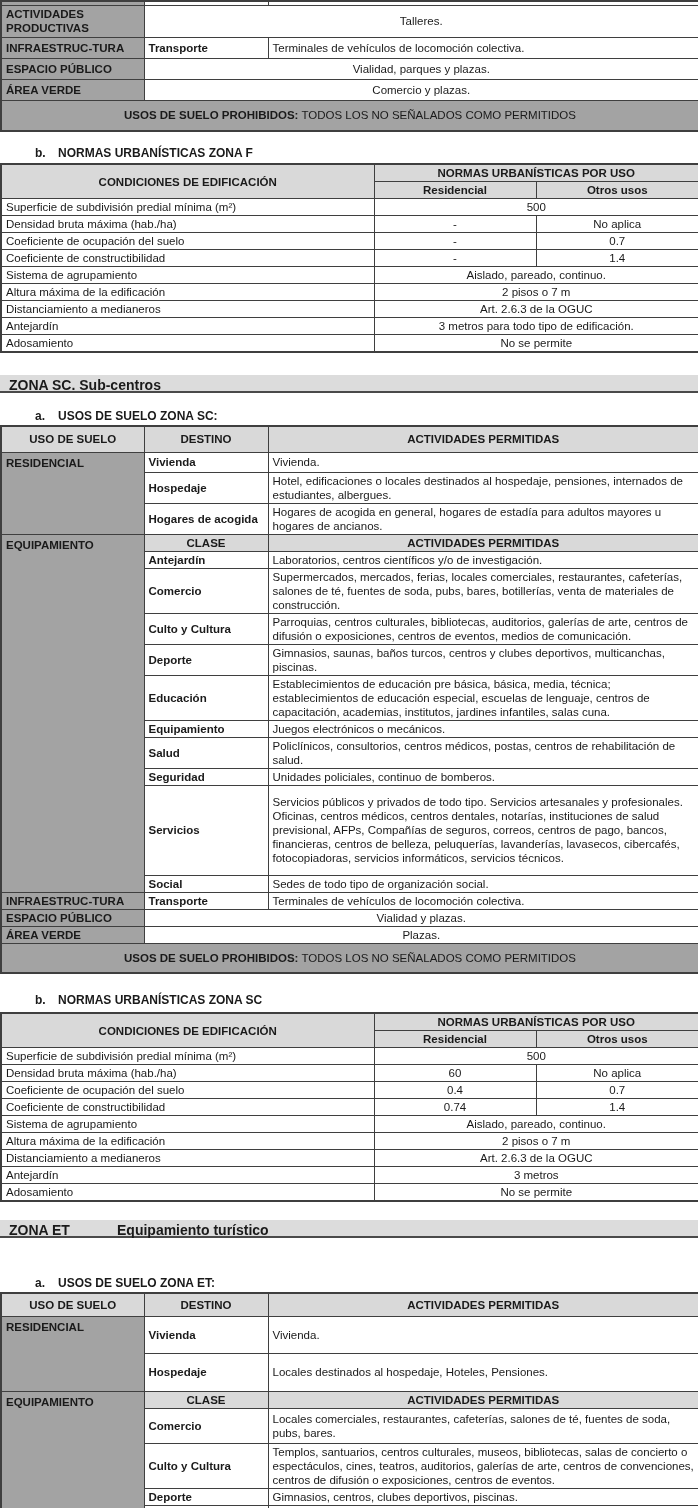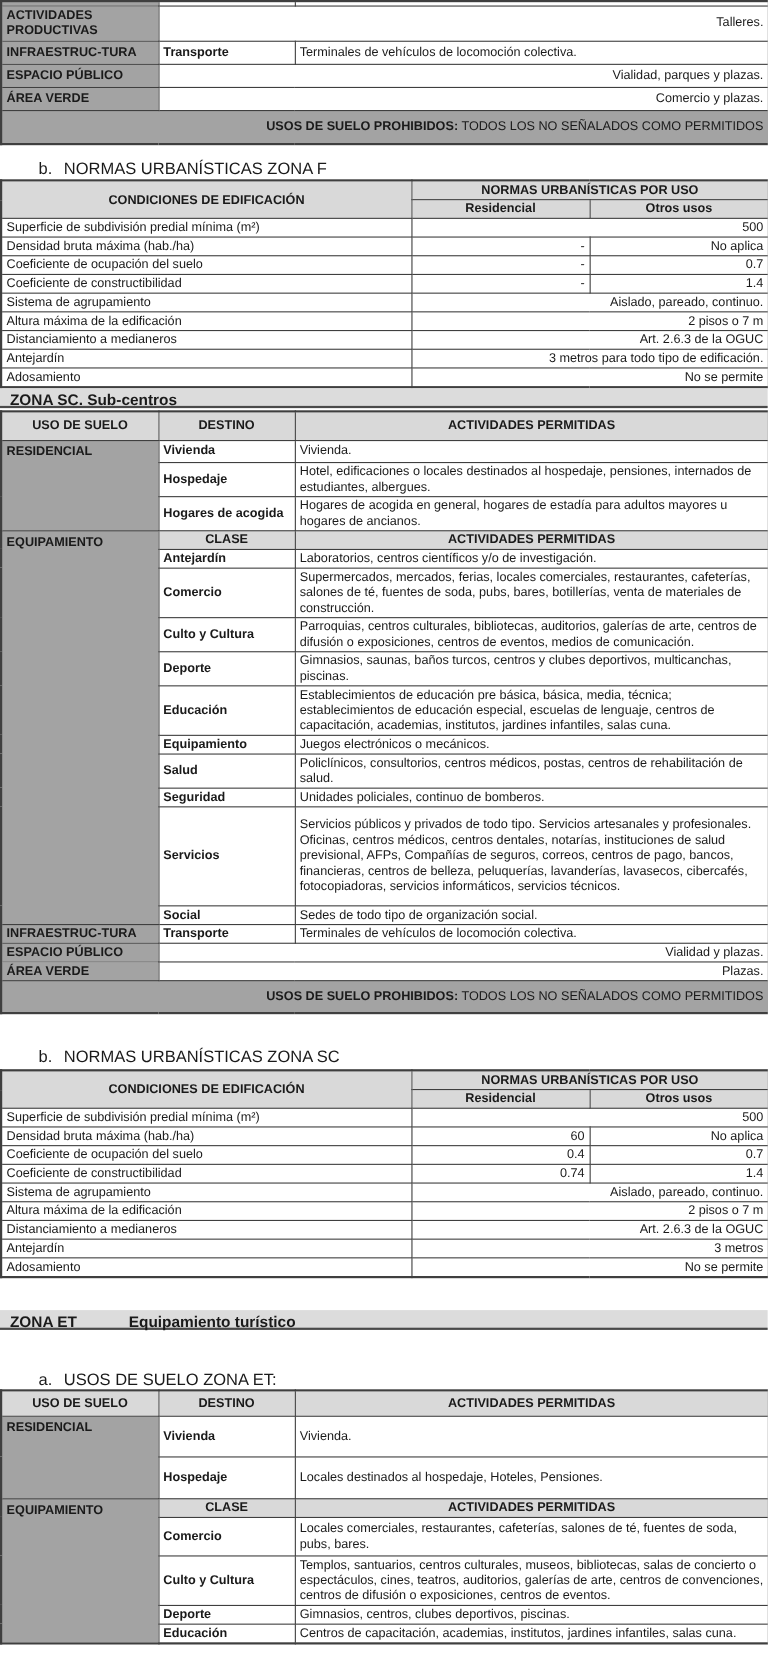--- a/index.html
+++ b/index.html
@@ -6,27 +6,27 @@
   body{
     width:698px;height:1508px;overflow:hidden;background:#ffffff;
     font-family:"Liberation Sans",sans-serif;color:#1a1a1a;
     -webkit-font-smoothing:antialiased;
   }
   .doc{width:698px;}
   table.t{border-collapse:collapse;width:698px;table-layout:fixed;border:2px solid #3f3f3f;}
   table.t td{border:1px solid #3f3f3f;padding:1px 4px;font-size:11.5px;line-height:14px;vertical-align:middle;overflow:hidden;}
   .gray{background:#a3a3a3;}
   .b{font-weight:bold;}
-  .c{text-align:right;}
+  .c{text-align:center;}
   .topv{vertical-align:top !important;padding-top:3px !important;}
   .hdr{background:#d9d9d9;font-weight:bold;text-align:center;}
   
   table.nt td{height:13px;}
   
-  .item-heading{font-size:15px;font-weight:normal;line-height:13px;padding-left:35px;}
+  .item-heading{font-size:12px;font-weight:bold;line-height:13px;padding-left:35px;}
   .item-heading .letter{display:inline-block;width:23px;}
   
   .zone-bar{
     width:698px;height:18px;background:#dcdcdc;border-bottom:2px solid #4a4a4a;
     font-size:14px;font-weight:bold;line-height:18px;padding:1px 0 0 9px;box-sizing:border-box;
   }
   .zone-bar .tab{display:inline-block;width:108px;}
 </style>
 </head>
 <body>
@@ -123,24 +123,27 @@
       <td>Antejardín</td>
       <td class="c" colspan="2">3 metros para todo tipo de edificación.</td>
     </tr>
     <tr>
       <td>Adosamiento</td>
       <td class="c" colspan="2">No se permite</td>
     </tr>
   </tbody>
     </table>
 
-  <div class="zone-bar" style="">
+  <div class="zone-bar" style="margin-top:22px">
     <span>ZONA SC. Sub-centros</span>
   </div>
 
+  <div class="item-heading" style="margin-top:17px">
+    <span class="letter">a.</span><span>USOS DE SUELO ZONA SC:</span>
+  </div>
   <table class="t" style="margin-top:2px">
     <colgroup>
         <col style="width:143px">
         <col style="width:124px">
         <col style="width:431px">
       </colgroup>
     <tbody>
         <tr style="height:26px">
       <td class="hdr">USO DE SUELO</td>
       <td class="hdr">DESTINO</td>
@@ -218,21 +221,21 @@
       <td class="c" colspan="2">Plazas.</td>
     </tr>
     <tr style="height:30px">
       <td class="gray c" colspan="3">
         <span class="b">USOS DE SUELO PROHIBIDOS:</span><span> TODOS LOS NO SEÑALADOS COMO PERMITIDOS</span>
       </td>
     </tr>
   </tbody>
     </table>
 
-  <div class="item-heading" style="margin-top:32px">
+  <div class="item-heading" style="margin-top:20px">
     <span class="letter">b.</span><span>NORMAS URBANÍSTICAS ZONA SC</span>
   </div>
   <table class="t nt" style="margin-top:5px">
     <colgroup>
         <col style="width:373px">
         <col style="width:162px">
         <col style="width:163px">
       </colgroup>
     <tbody>
         <tr>
@@ -278,21 +281,21 @@
       <td>Antejardín</td>
       <td class="c" colspan="2">3 metros</td>
     </tr>
     <tr>
       <td>Adosamiento</td>
       <td class="c" colspan="2">No se permite</td>
     </tr>
   </tbody>
     </table>
 
-  <div class="zone-bar" style="margin-top:29px">
+  <div class="zone-bar" style="margin-top:18px">
     <span class="tab">ZONA ET</span><span>Equipamiento turístico</span>
   </div>
 
   <div class="item-heading" style="margin-top:39px">
     <span class="letter">a.</span><span>USOS DE SUELO ZONA ET:</span>
   </div>
   <table class="t" style="margin-top:2px">
     <colgroup>
         <col style="width:143px">
         <col style="width:124px">

